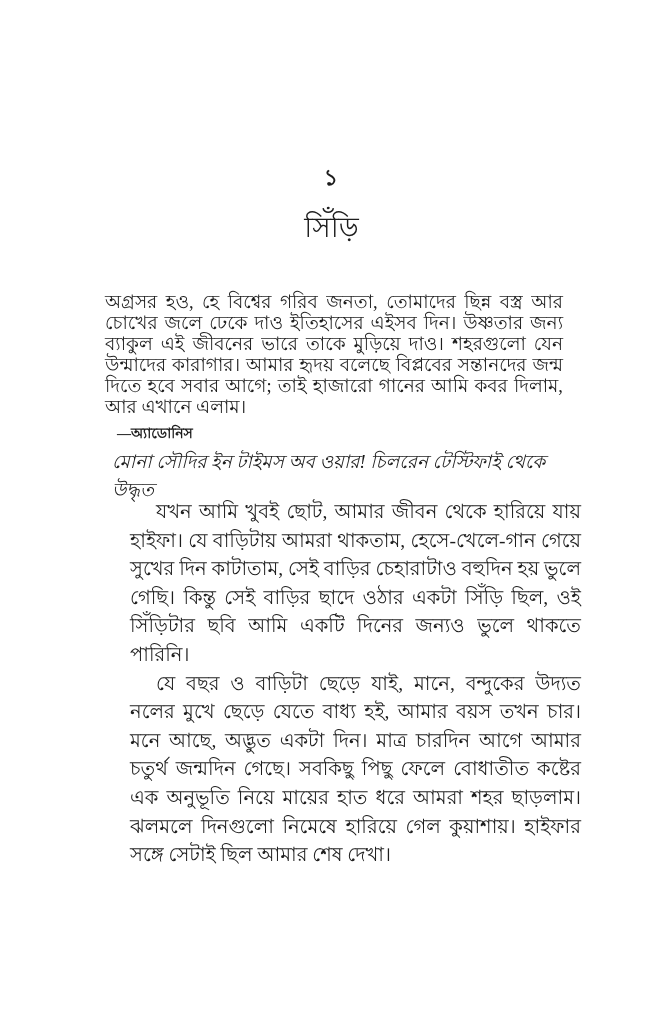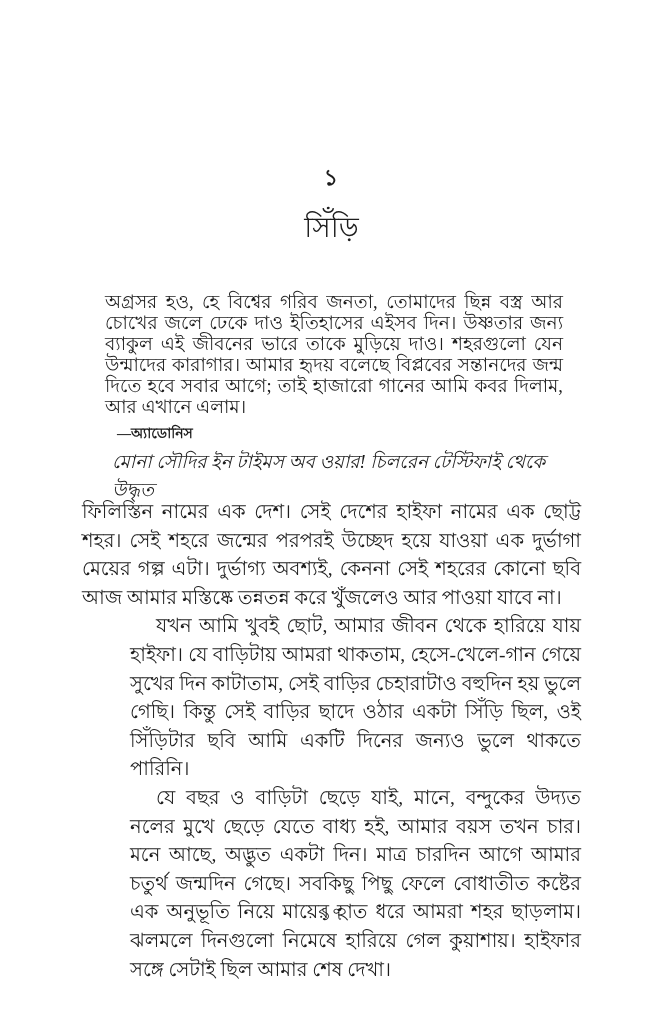--- a/index.html
+++ b/index.html
@@ -100,20 +100,18 @@
 
   <div class="chapter-title">সিঁড়ি</div>
 
   <div class="epigraph">অগ্রসর হও, হে বিশ্বের গরিব জনতা, তোমাদের ছিন্ন বস্ত্র আর চোখের জলে ঢেকে দাও ইতিহাসের এইসব দিন। উষ্ণতার জন্য ব্যাকুল এই জীবনের ভারে তাকে মুড়িয়ে দাও। শহরগুলো যেন উন্মাদের কারাগার। আমার হৃদয় বলেছে বিপ্লবের সন্তানদের জন্ম দিতে হবে সবার আগে; তাই হাজারো গানের আমি কবর দিলাম, আর এখানে এলাম।</div>
 
   <div class="epigraph-attribution">—অ্যাডোনিস</div>
 
   <div class="epigraph-source">মোনা সৌদির ইন টাইমস অব ওয়ার! চিলরেন টেস্টিফাই থেকে উদ্ধৃত</div>
 
   <div class="body-text">
-    <p>ফিলিস্তিন নামের এক দেশ। সেই দেশের হাইফা নামের এক ছোট্ট শহর। সেই শহরে জন্মের পরপরই উচ্ছেদ হয়ে যাওয়া এক দুর্ভাগা মেয়ের গল্প এটা। দুর্ভাগ্য অবশ্যই, কেননা সেই শহরের কোনো ছবি আজ আমার মস্তিষ্কে তন্নতন্ন করে খুঁজলেও আর পাওয়া যাবে না।</p>
     <p class="indented">যখন আমি খুবই ছোট, আমার জীবন থেকে হারিয়ে যায় হাইফা। যে বাড়িটায় আমরা থাকতাম, হেসে-খেলে-গান গেয়ে সুখের দিন কাটাতাম, সেই বাড়ির চেহারাটাও বহুদিন হয় ভুলে গেছি। কিন্তু সেই বাড়ির ছাদে ওঠার একটা সিঁড়ি ছিল, ওই সিঁড়িটার ছবি আমি একটি দিনের জন্যও ভুলে থাকতে পারিনি।</p>
     <p class="indented">যে বছর ও বাড়িটা ছেড়ে যাই, মানে, বন্দুকের উদ্যত নলের মুখে ছেড়ে যেতে বাধ্য হই, আমার বয়স তখন চার। মনে আছে, অদ্ভুত একটা দিন। মাত্র চারদিন আগে আমার চতুর্থ জন্মদিন গেছে। সবকিছু পিছু ফেলে বোধাতীত কষ্টের এক অনুভূতি নিয়ে মায়ের হাত ধরে আমরা শহর ছাড়লাম। ঝলমলে দিনগুলো নিমেষে হারিয়ে গেল কুয়াশায়। হাইফার সঙ্গে সেটাই ছিল আমার শেষ দেখা।</p>
   </div>
 
-  <div class="page-number">১৭</div>
 
 </div>
 
 </body></html>

